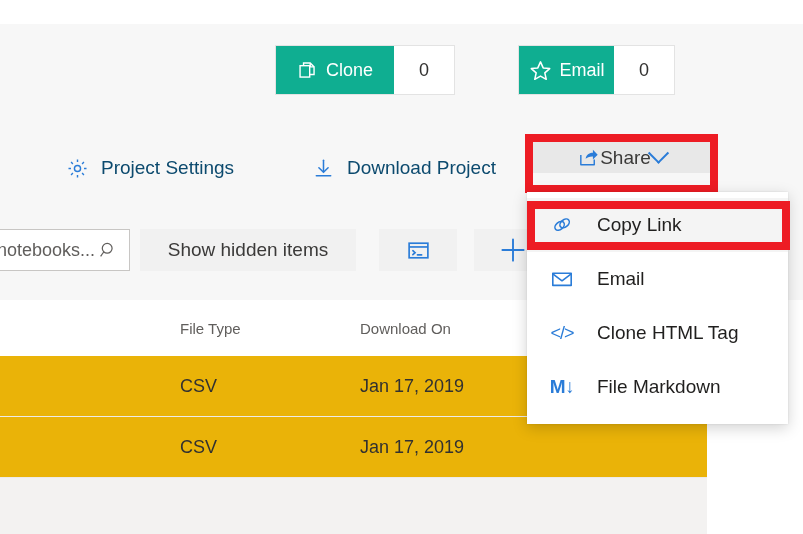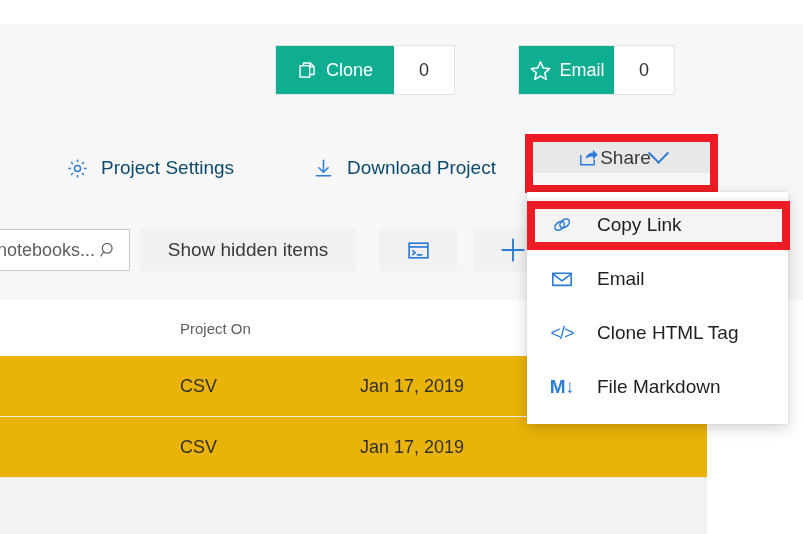--- a/index.html
+++ b/index.html
@@ -353,21 +353,22 @@
     <span class="ico">
       <svg width="30" height="30" viewBox="0 0 24 24" fill="none" stroke="#2a7cd8" stroke-width="1.5" stroke-linecap="round">
         <path d="M12 3.5v17M3.5 12h17"></path>
       </svg>
     </span>
   </div>
 
   <div id="file-table">
     <div class="tbl-head">
       <div class="col-name"></div>
-      <div class="col-date">Project On</div>
+      <div class="col-type">File Type</div>
+      <div class="col-date">Download On</div>
     </div>
 
     <div class="tbl-row">
       <div class="col-name"></div>
       <div class="col-type">CSV</div>
       <div class="col-date">Jan 17, 2019</div>
     </div>
 
     <div class="tbl-row">
       <div class="col-name"></div>

